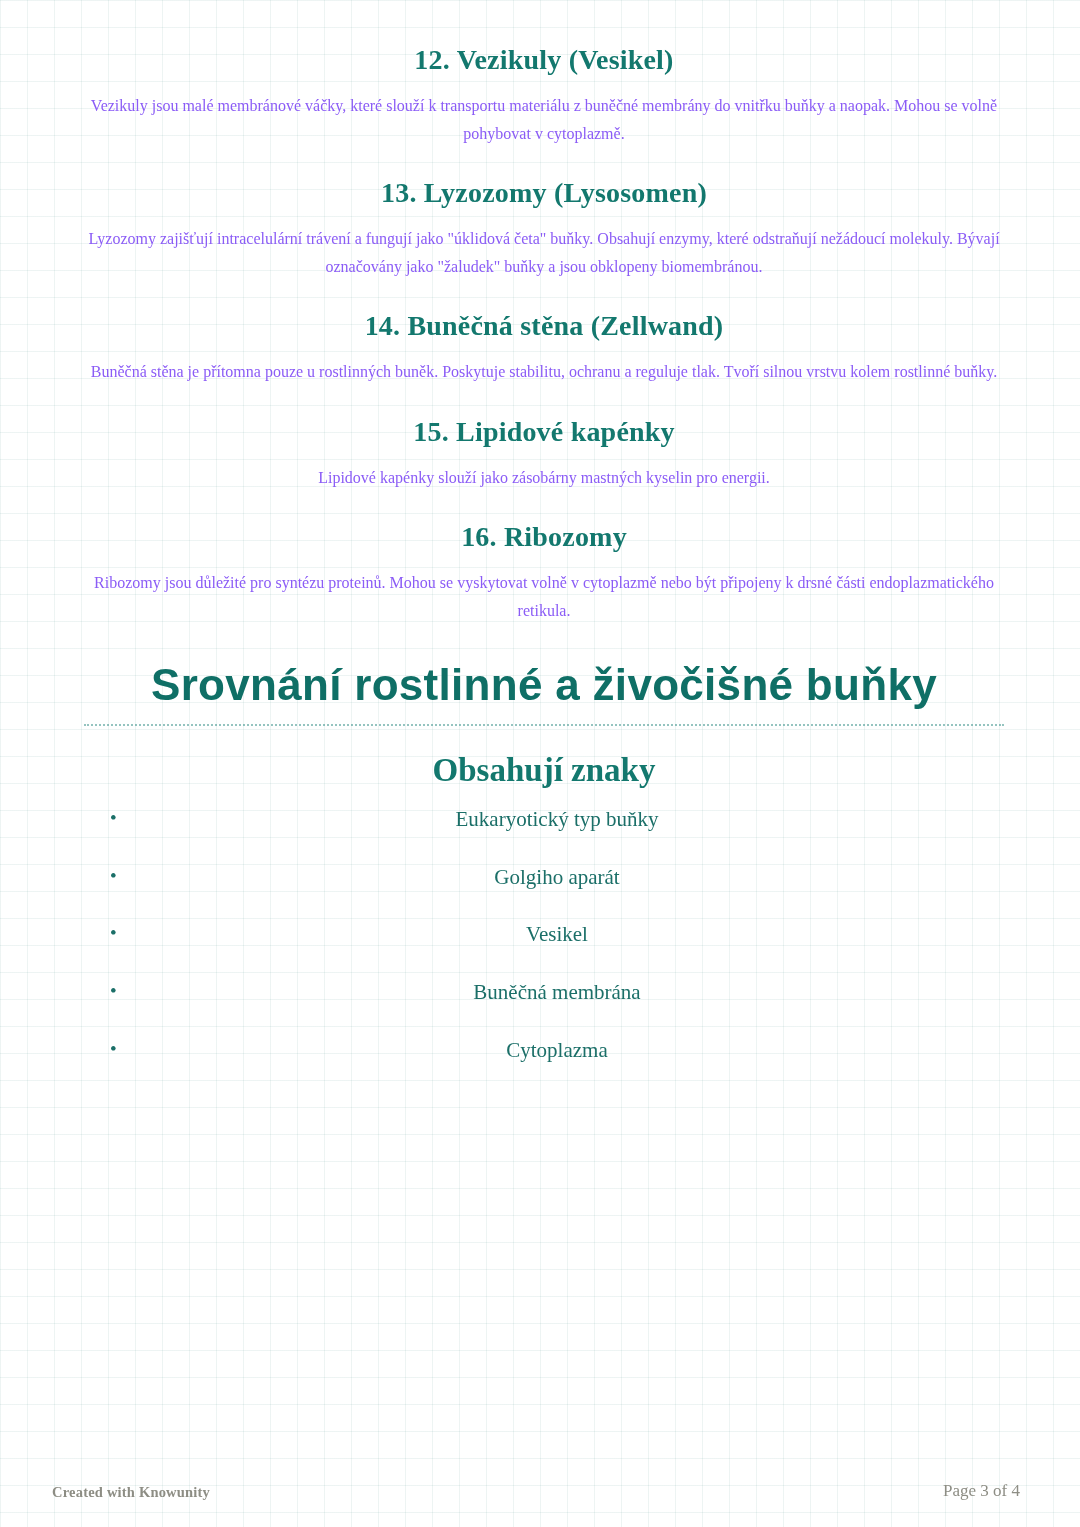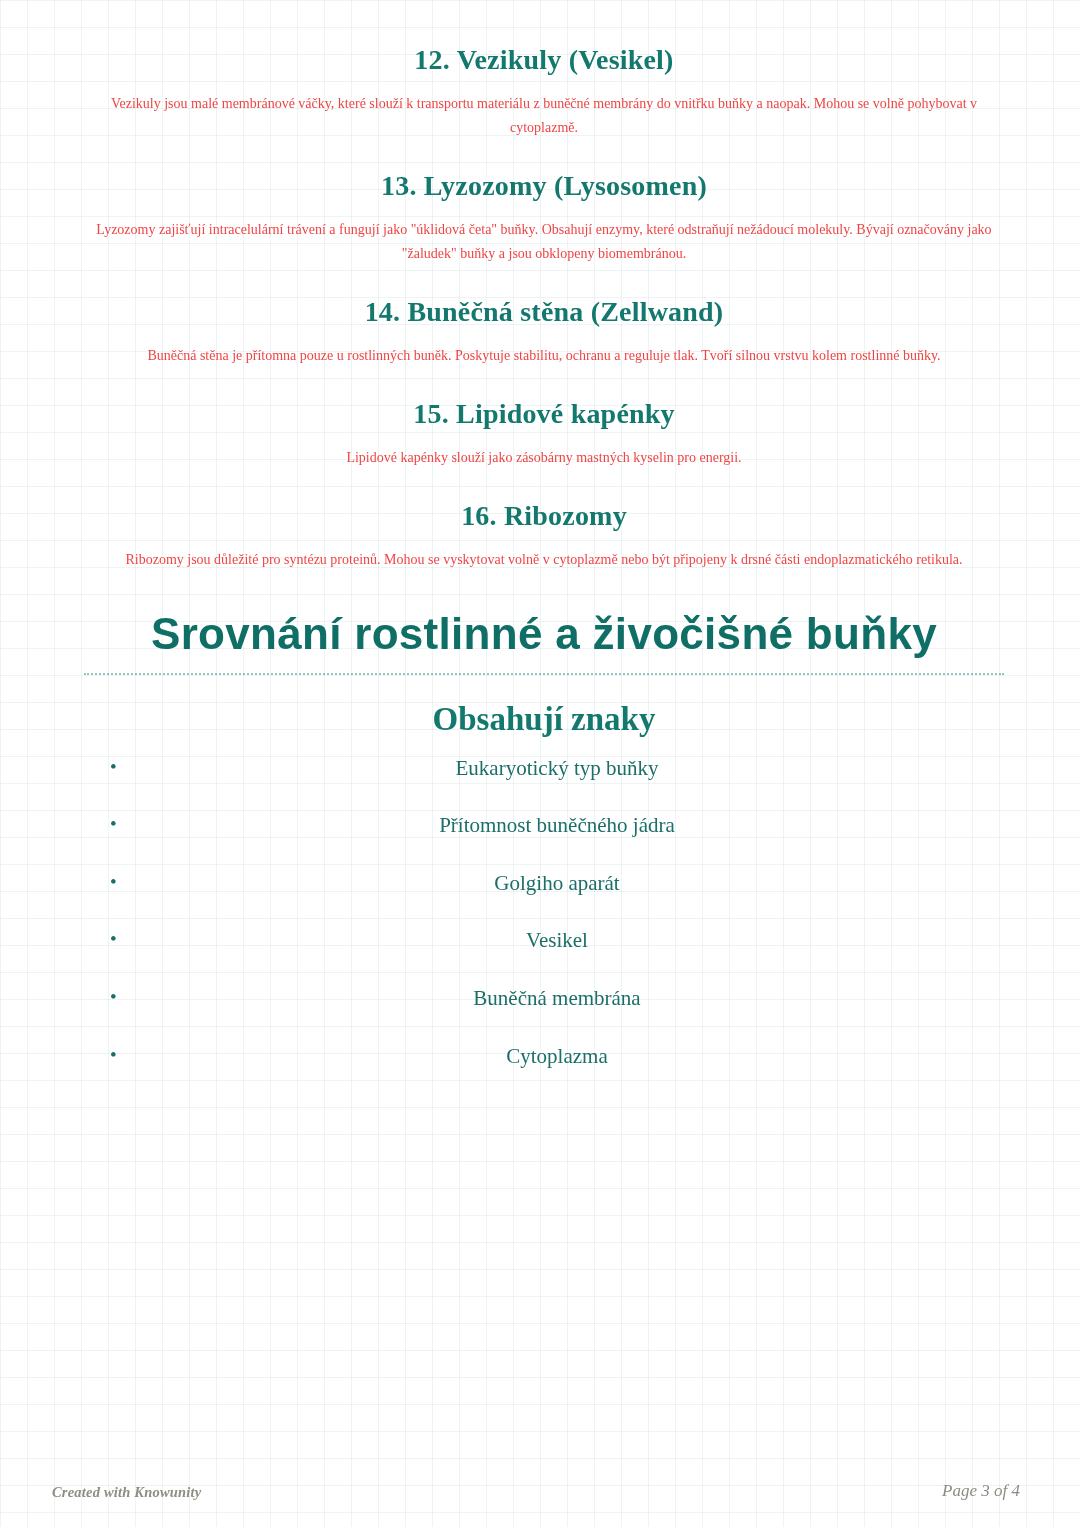--- a/index.html
+++ b/index.html
@@ -37,23 +37,23 @@
   h2.section-heading {
     font-family: "Liberation Serif", serif;
     font-size: 28px;
     font-weight: bold;
     color: #13786e;
     margin: 0 0 16px 0;
     letter-spacing: 0.2px;
   }
   p.body-text {
     font-family: "Liberation Serif", serif;
-    font-size: 14px;
+    font-size: 16px;
     line-height: 1.72;
-    color: #ef4444;
+    color: #8b5cf6;
     margin: 0 0 30px 0;
     max-width: 925px;
   }
   .block {
     margin-bottom: 4px;
   }
   .block h2.section-heading {
     margin-top: 0;
   }
   .block + .block h2.section-heading {
@@ -101,21 +101,20 @@
   .footer {
     position: absolute;
     left: 0;
     right: 0;
     bottom: 26px;
     padding: 0 60px 0 52px;
     display: flex;
     justify-content: space-between;
     align-items: flex-end;
     z-index: 2;
-    font-style: italic;
   }
   .footer-left {
     font-family: "Liberation Serif", serif;
     font-size: 14.5px;
     font-weight: bold;
     color: #8d8d84;
     letter-spacing: 0.2px;
   }
   .footer-right {
     font-family: "Liberation Serif", serif;
@@ -154,21 +153,20 @@
     <h2 class="section-heading">16. Ribozomy</h2>
     <p class="body-text">Ribozomy jsou důležité pro syntézu proteinů. Mohou se vyskytovat volně v cytoplazmě nebo být připojeny k drsné části endoplazmatického retikula.</p>
   </div>
 
   <h1 class="big-title">Srovnání rostlinné a živočišné buňky</h1>
 
   <h2 class="sub-title">Obsahují znaky</h2>
 
   <ul class="bullet-list">
     <li>Eukaryotický typ buňky</li>
-    <li>Přítomnost buněčného jádra</li>
     <li>Golgiho aparát</li>
     <li>Vesikel</li>
     <li>Buněčná membrána</li>
     <li>Cytoplazma</li>
   </ul>
 
 </div>
 
 <div class="footer">
   <div class="footer-left">Created with Knowunity</div>

